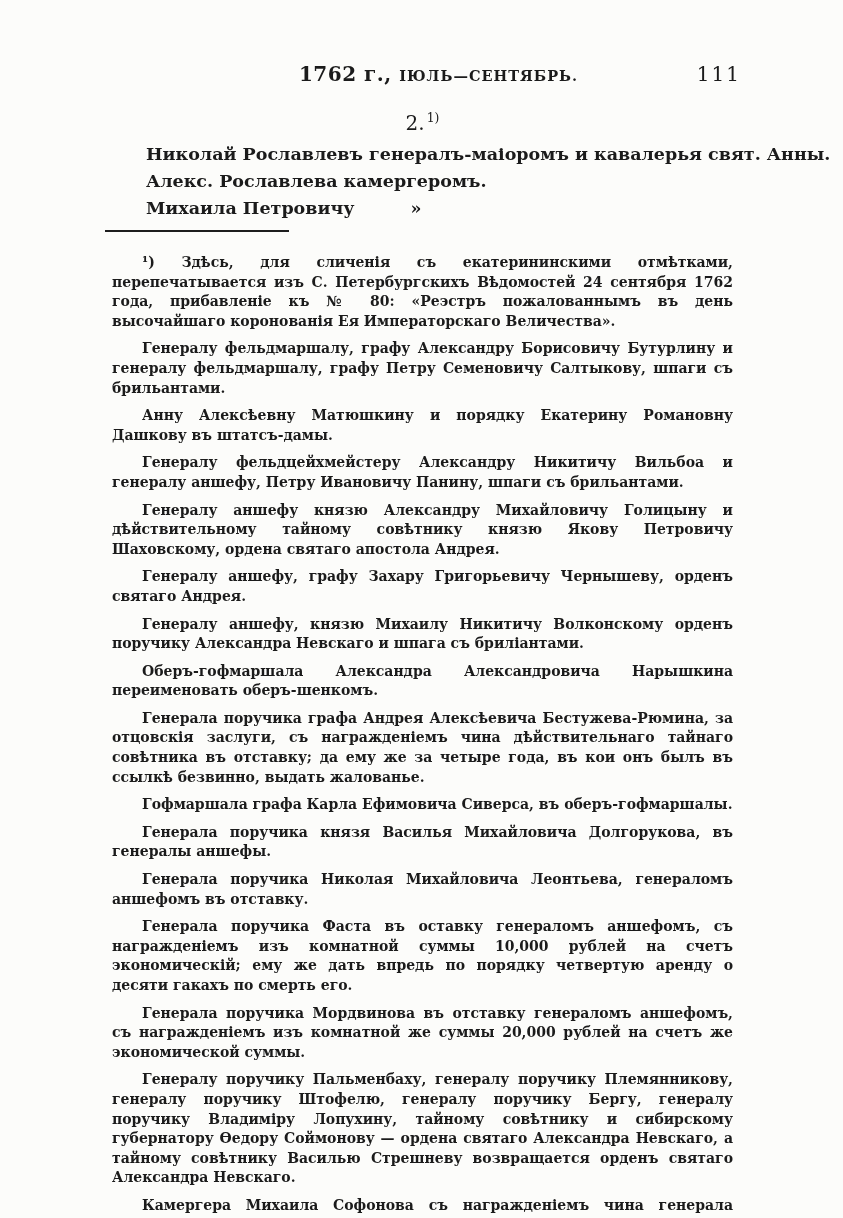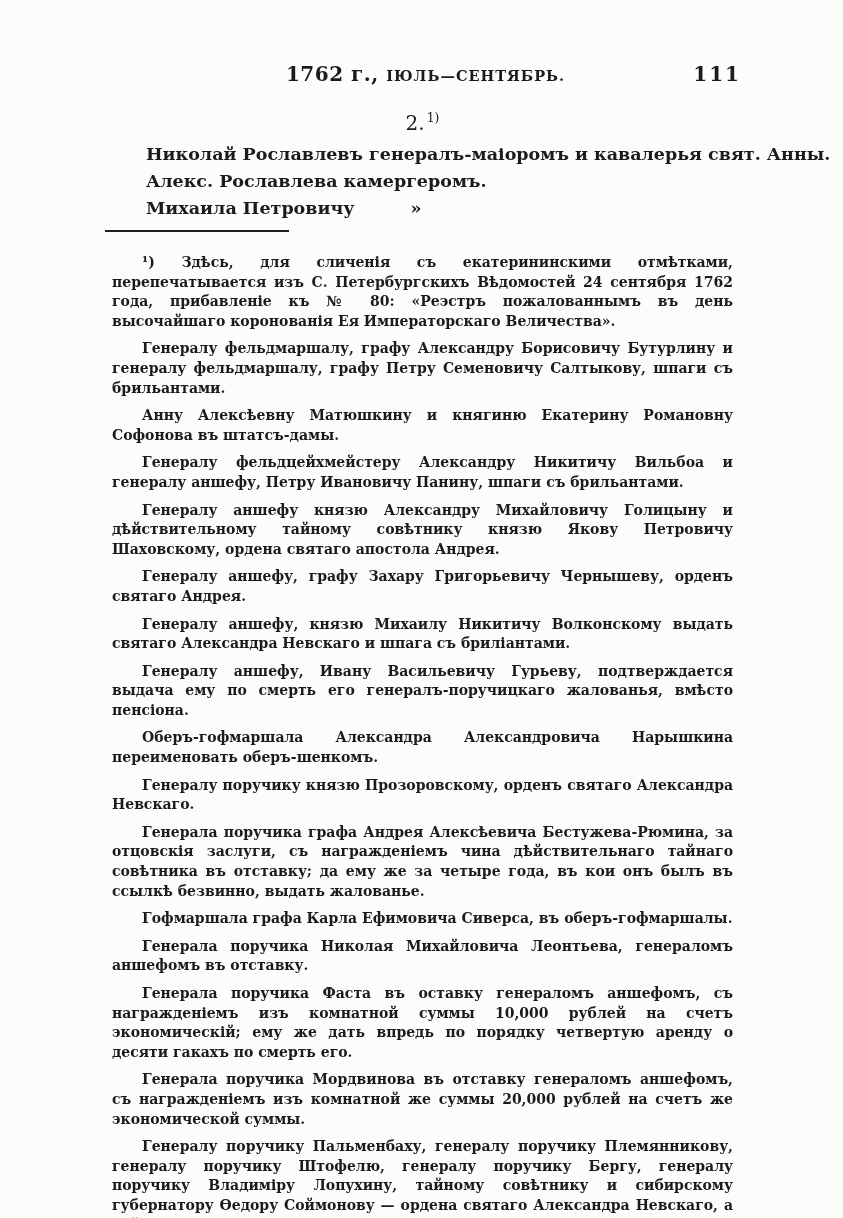--- a/index.html
+++ b/index.html
@@ -19,37 +19,37 @@
   }
   .running-header {
     position: absolute;
     top: 62px;
     left: 104px;
     width: 637px;
     height: 26px;
   }
   .header-title {
     position: absolute;
-    left: 3px;
+    left: 16px;
     width: 100%;
     text-align: center;
     font-weight: bold;
     font-size: 20px;
     letter-spacing: 0.5px;
     white-space: nowrap;
   }
   .header-title .months {
     font-size: 14.5px;
     letter-spacing: 1px;
   }
   .page-number {
     position: absolute;
     right: 0;
     top: 0;
-    font-weight: bold;
+    font-weight: normal;
     font-size: 20px;
     letter-spacing: 2px;
   }
   .section-number {
     position: absolute;
     top: 110px;
     left: 104px;
     width: 637px;
     text-align: center;
     font-weight: normal;
@@ -118,30 +118,29 @@
       <div><span>Николай Рославлевъ генералъ-маіоромъ и кавалерья свят. Анны.</span></div>
       <div><span>Алекс. Рославлева камергеромъ.</span></div>
       <div><span>Михаила Петровичу</span><span class="ditto">»</span></div>
     </div>
 
   <div class="footnote-rule"></div>
 
   <div class="footnote">
       <p>¹) Здѣсь, для сличенія съ екатерининскими отмѣтками, перепечатывается изъ С. Петербургскихъ Вѣдомостей 24 сентября 1762 года, прибавленіе къ № 80: «Реэстръ пожалованнымъ въ день высочайшаго коронованія Ея Императорскаго Величества».</p>
       <p>Генералу фельдмаршалу, графу Александру Борисовичу Бутурлину и генералу фельдмаршалу, графу Петру Семеновичу Салтыкову, шпаги съ брильантами.</p>
-      <p>Анну Алексѣевну Матюшкину и княгиню Екатерину Романовну Софонова въ штатсъ-дамы.</p>
+      <p>Анну Алексѣевну Матюшкину и порядку Екатерину Романовну Дашкову въ штатсъ-дамы.</p>
       <p>Генералу фельдцейхмейстеру Александру Никитичу Вильбоа и генералу аншефу, Петру Ивановичу Панину, шпаги съ брильантами.</p>
       <p>Генералу аншефу князю Александру Михайловичу Голицыну и дѣйствительному тайному совѣтнику князю Якову Петровичу Шаховскому, ордена святаго апостола Андрея.</p>
       <p>Генералу аншефу, графу Захару Григорьевичу Чернышеву, орденъ святаго Андрея.</p>
-      <p>Генералу аншефу, князю Михаилу Никитичу Волконскому выдать святаго Александра Невскаго и шпага съ бриліантами.</p>
-      <p>Генералу аншефу, Ивану Васильевичу Гурьеву, подтверждается выдача ему по смерть его генералъ-поручицкаго жалованья, вмѣсто пенсіона.</p>
+      <p>Генералу аншефу, князю Михаилу Никитичу Волконскому орденъ поручику Александра Невскаго и шпага съ бриліантами.</p>
       <p>Оберъ-гофмаршала Александра Александровича Нарышкина переименовать оберъ-шенкомъ.</p>
-      <p>Генералу поручику князю Прозоровскому, орденъ святаго Александра Невскаго.</p>
       <p>Генерала поручика графа Андрея Алексѣевича Бестужева-Рюмина, за отцовскія заслуги, съ награжденіемъ чина дѣйствительнаго тайнаго совѣтника въ отставку; да ему же за четыре года, въ кои онъ былъ въ ссылкѣ безвинно, выдать жалованье.</p>
       <p>Гофмаршала графа Карла Ефимовича Сиверса, въ оберъ-гофмаршалы.</p>
+      <p>Генерала поручика князя Василья Михайловича Долгорукова, въ генералы аншефы.</p>
       <p>Генерала поручика Николая Михайловича Леонтьева, генераломъ аншефомъ въ отставку.</p>
       <p>Генерала поручика Фаста въ оставку генераломъ аншефомъ, съ награжденіемъ изъ комнатной суммы 10,000 рублей на счетъ экономическій; ему же дать впредь по порядку четвертую аренду о десяти гакахъ по смерть его.</p>
       <p>Генерала поручика Мордвинова въ отставку генераломъ аншефомъ, съ награжденіемъ изъ комнатной же суммы 20,000 рублей на счетъ же экономической суммы.</p>
       <p>Генералу поручику Пальменбаху, генералу поручику Племянникову, генералу поручику Штофелю, генералу поручику Бергу, генералу поручику Владиміру Лопухину, тайному совѣтнику и сибирскому губернатору Ѳедору Соймонову — ордена святаго Александра Невскаго, а тайному совѣтнику Василью Стрешневу возвращается орденъ святаго Александра Невскаго.</p>
       <p>Камергера Михаила Софонова съ награжденіемъ чина генерала поручика въ отставку.</p>
     </div>
 
 </div>
 
 </body></html>

